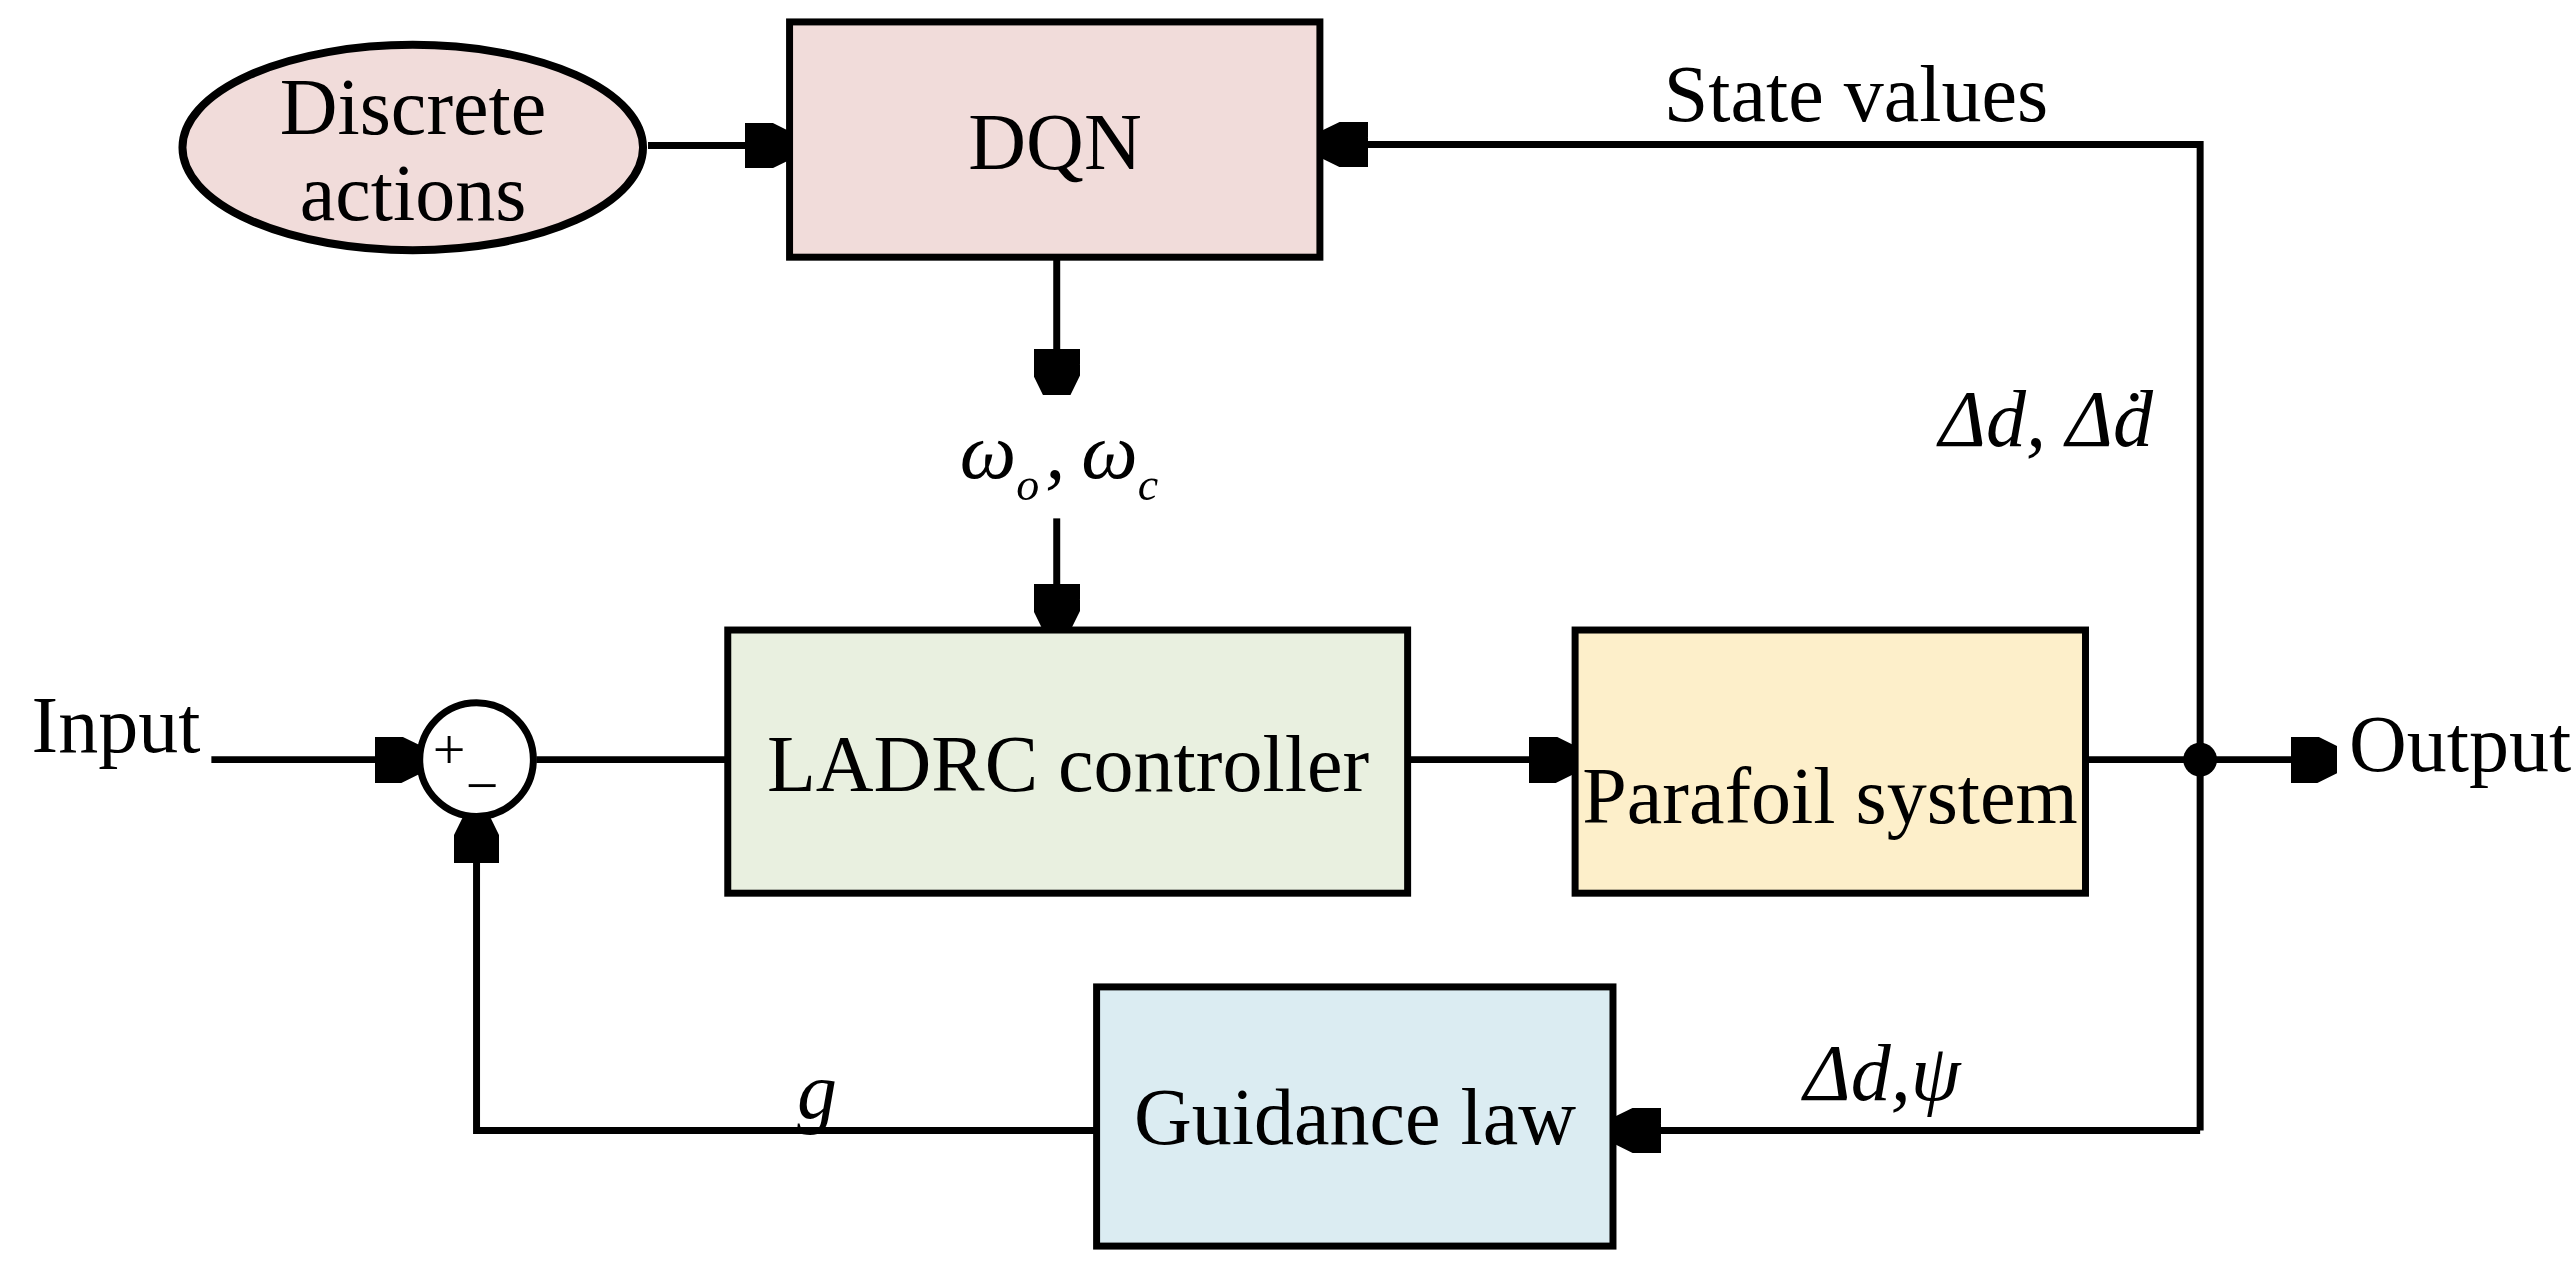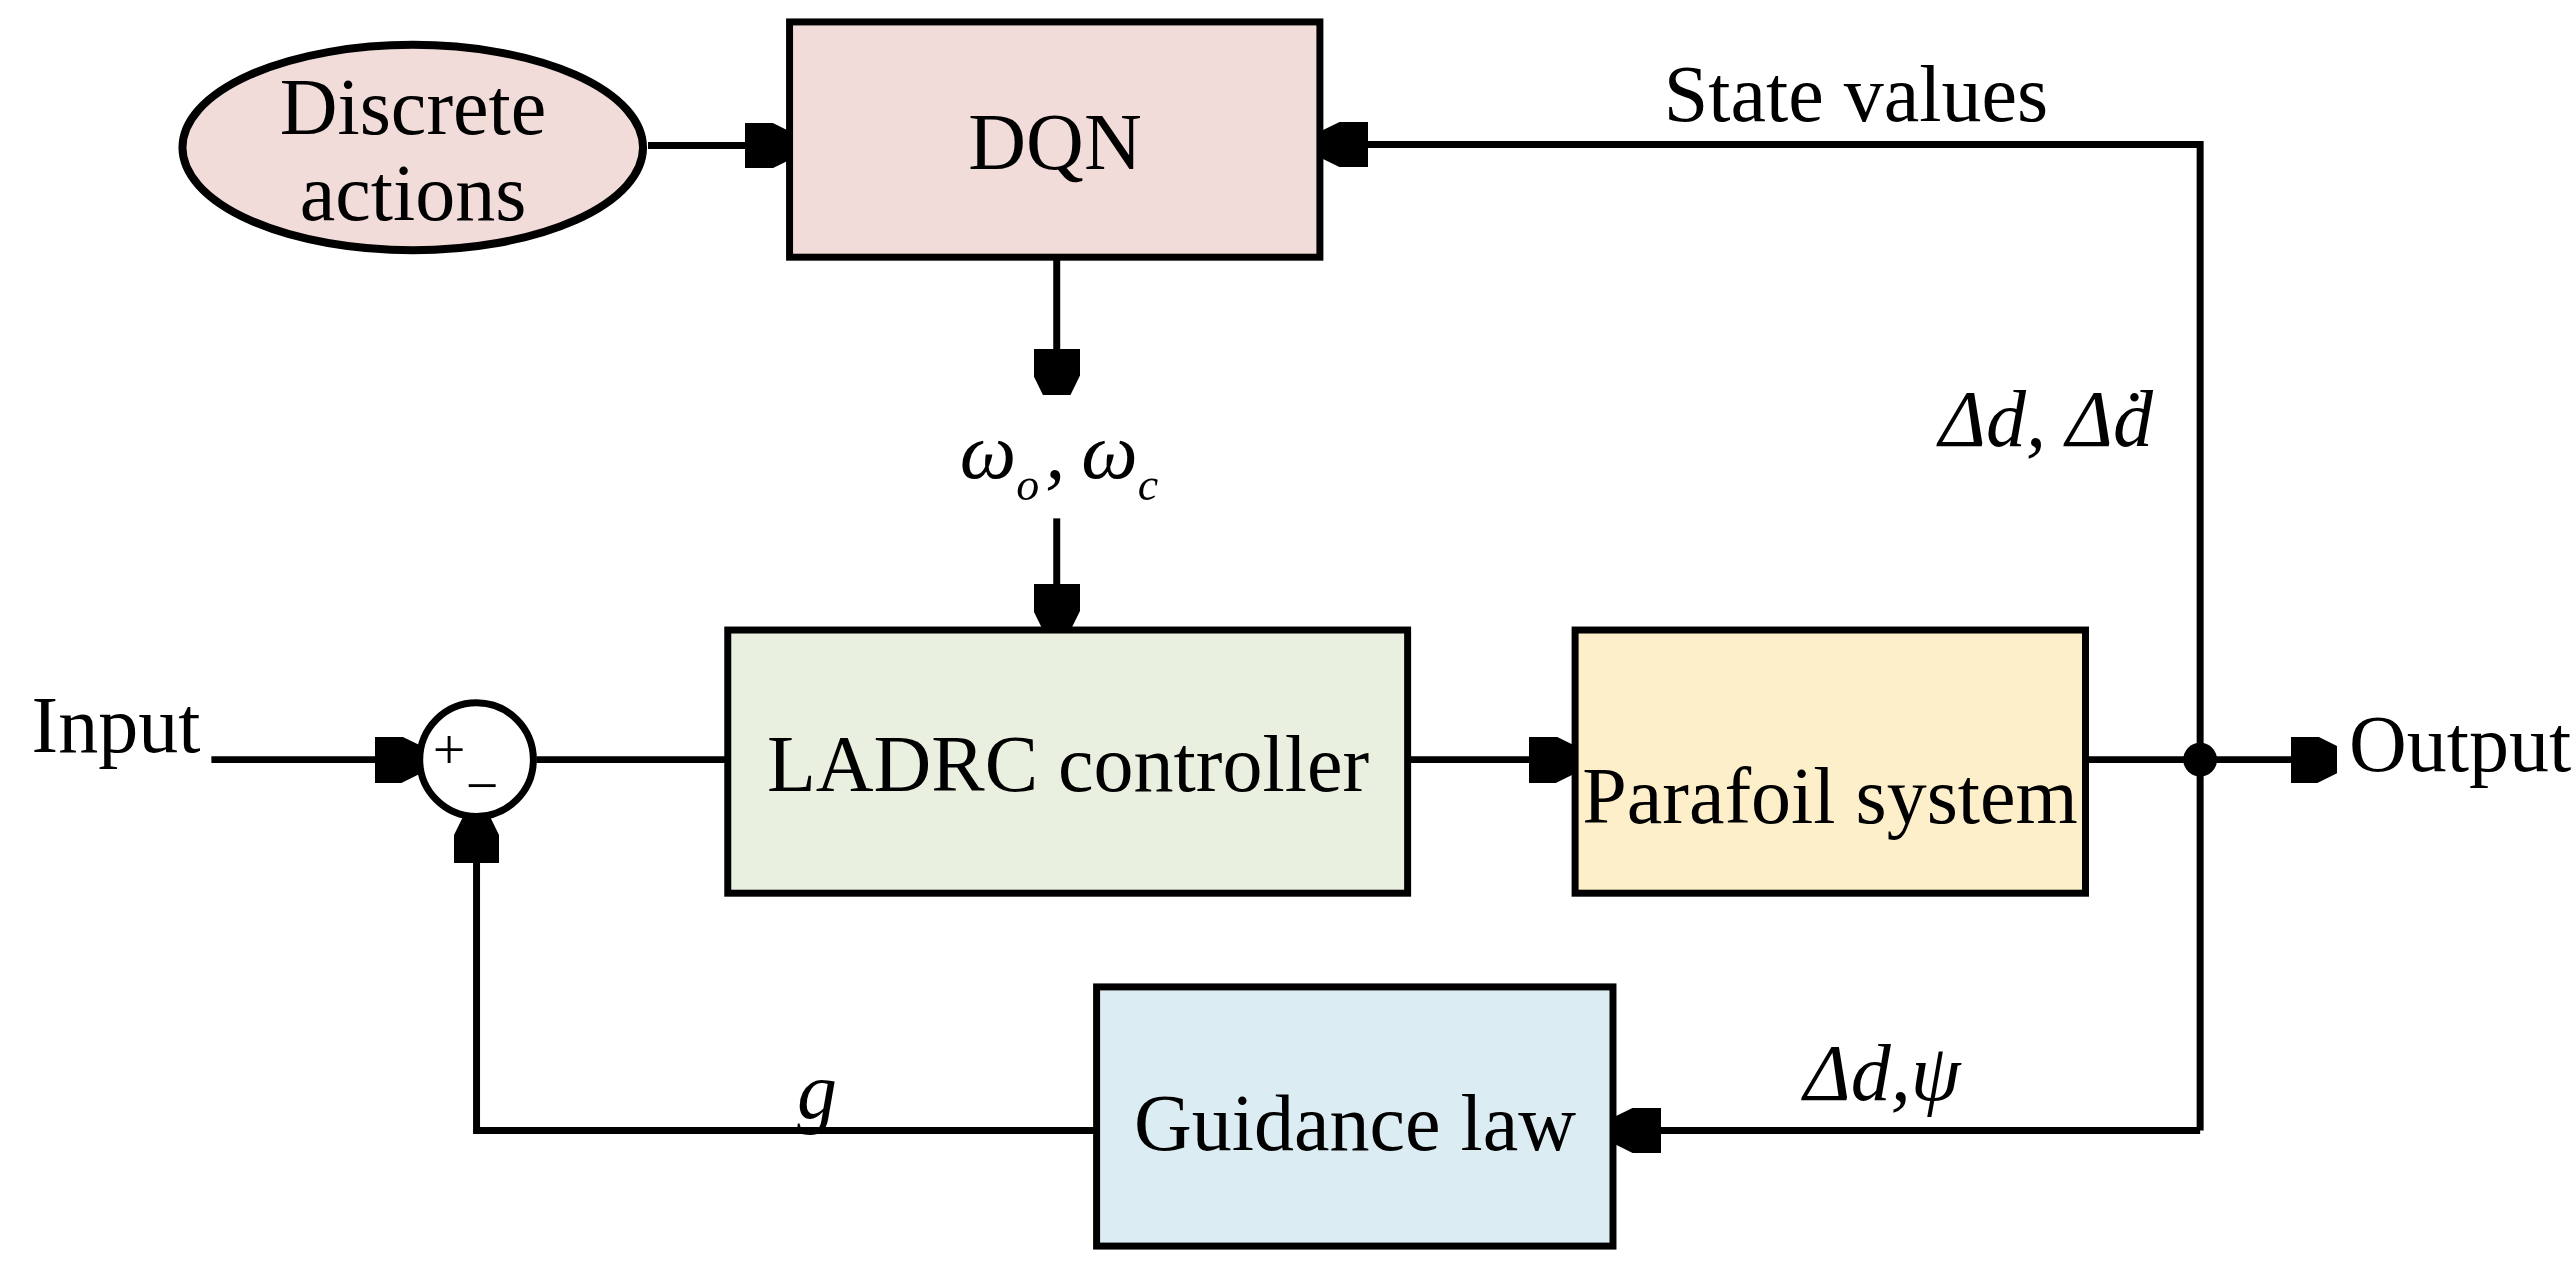--- a/index.html
+++ b/index.html
@@ -81,21 +81,21 @@
   <div class="lbl" style="left:116px;top:725px;text-align:center;">Input</div>
 
   <div class="lbl" style="left:1068px;top:764px;">LADRC controller</div>
 
   <div class="lbl" style="left:1830px;top:796px;">Parafoil system</div>
 
   <div class="lbl" style="left:2460px;top:744px;">Output</div>
 
   <div class="lbl math" style="left:2046px;top:375px;margin-top:44px;">Δd, Δḋ</div>
 
-  <div class="lbl" style="left:1355px;top:1117px;margin-top:6px;">Guidance law</div>
+  <div class="lbl" style="left:1355px;top:1117px;">Guidance law</div>
 
   <div class="lbl math" style="left:1882px;top:1073px;">Δd,ψ</div>
 
   <div class="lbl math" style="left:817px;top:1091px;">g</div>
 
   <div class="lbl sign" style="left:449px;top:750px;">+</div>
 
   <div class="lbl sign" style="left:482px;top:786px;">−</div>
 
 </div>

